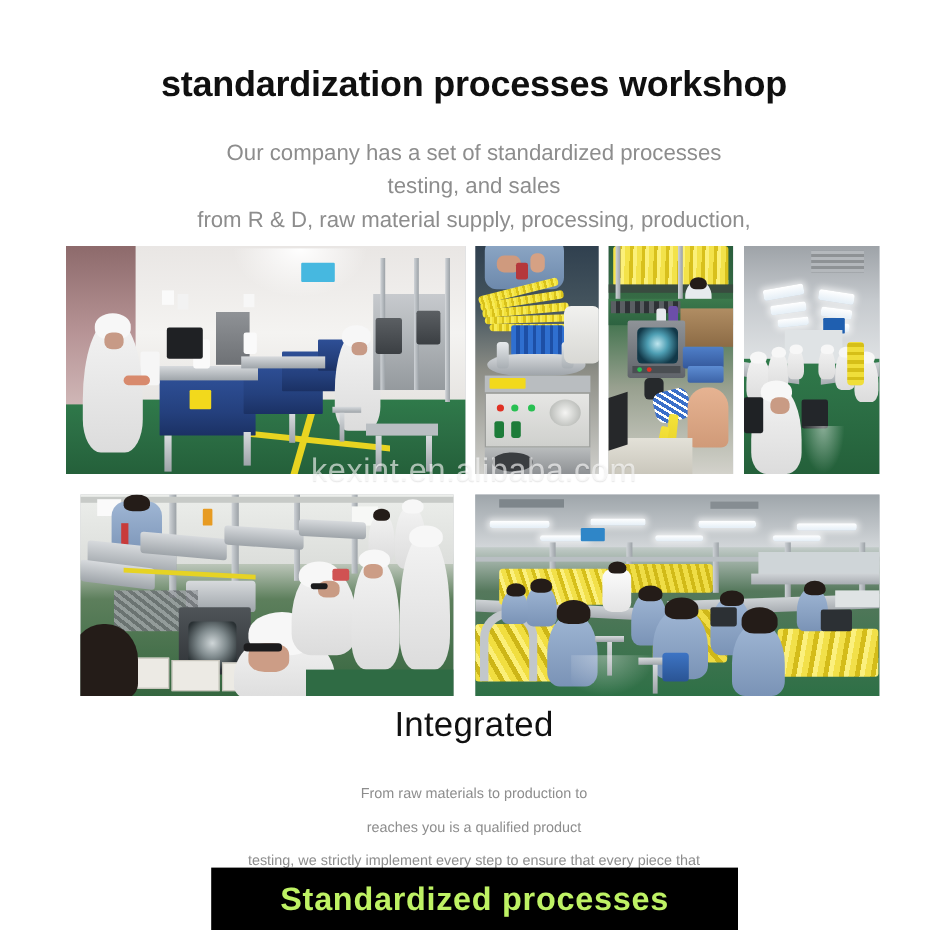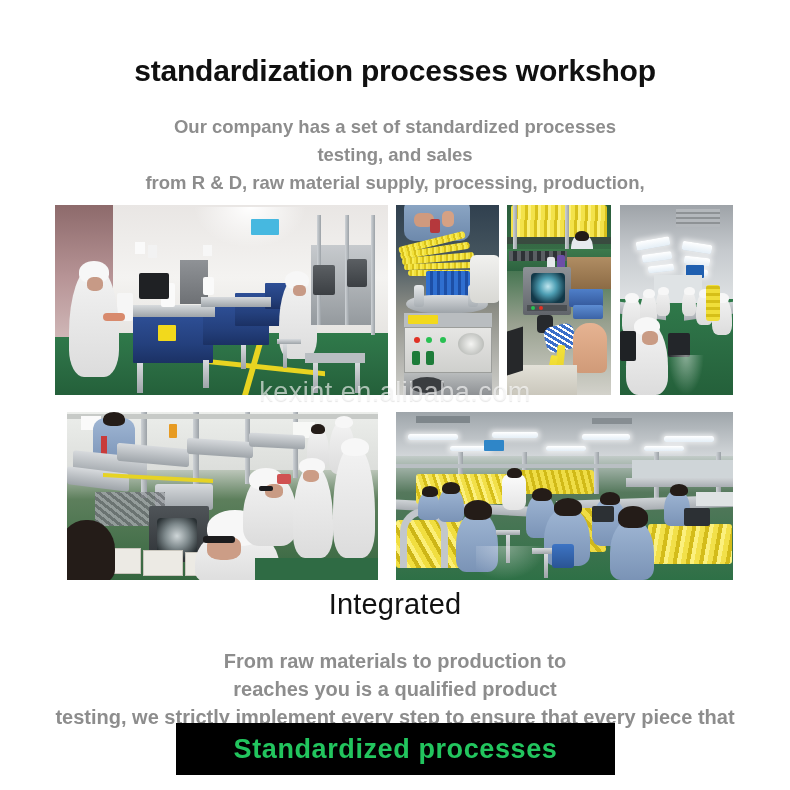--- a/index.html
+++ b/index.html
@@ -32,21 +32,21 @@
     font-weight: bold;
     color: #101010;
     letter-spacing: -0.2px;
     line-height: 1.05;
     margin: 0 0 8px 0;
   }
   .sub-lines {
     color: #8d8d8d;
     font-size: 18.5px;
     line-height: 28px;
-    font-weight: bold;
+    font-weight: normal;
     margin-top: 26px;
   }
   .sub-lines div { margin: 0; }
 
   
   .gallery {
     position: absolute;
     left: 0; top: 0;
     width: 790px; height: 790px;
     pointer-events: none;
@@ -170,40 +170,40 @@
     top: 588px;
     text-align: center;
   }
   .integrated-title {
     font-size: 29px;
     color: #111111;
     font-weight: normal;
     margin: 0 0 6px 0;
     letter-spacing: 0.2px;
   }
-  .lower .sub-lines { font-size: 20px; line-height: 28px; }
+  .lower .sub-lines { font-size: 12px; line-height: 28px; }
 
   
   .banner {
     position: absolute;
     left: 176px;
     top: 723px;
     width: 439px;
     height: 52px;
     background: #000000;
     color: #ffffff;
     display: flex;
     align-items: center;
     justify-content: center;
   }
   .banner-text {
     font-size: 27px;
     font-weight: bold;
     letter-spacing: 0.6px;
-    color: #22c55e;
+    color: #bef264;
   }
 </style>
 </head>
 <body>
 
 <div class="page">
 
   <div class="header">
     <h1 class="main-title">standardization processes workshop</h1>
     <div class="sub-lines">

